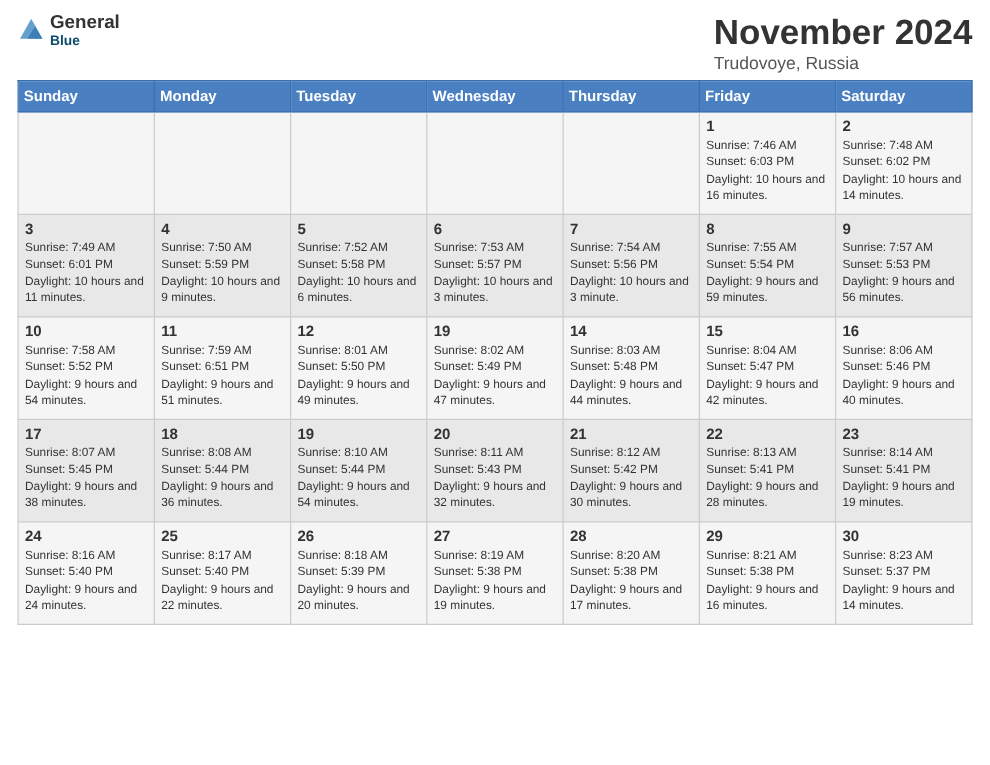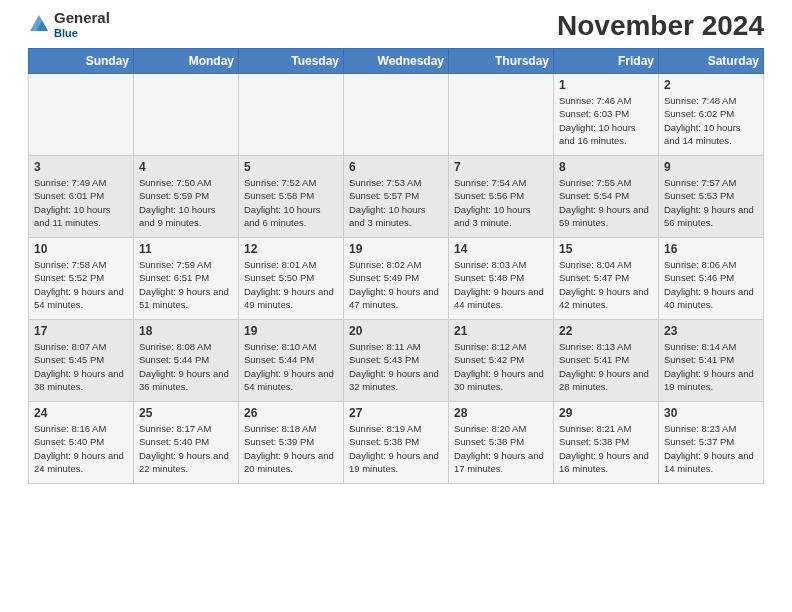--- a/index.html
+++ b/index.html
@@ -5,21 +5,21 @@
     * { margin: 0; padding: 0; box-sizing: border-box; }
     body {
       font-family: Arial, sans-serif;
       background: #fff;
       width: 792px;
       height: 612px;
       overflow: hidden;
     }
     .container {
       width: 792px;
-      padding: 10px 28px;
+      padding: 10px 14px;
     }
     .header-row {
       display: flex;
       justify-content: space-between;
       align-items: flex-start;
       margin-bottom: 6px;
     }
     .logo {
       display: flex;
       align-items: center;
@@ -56,21 +56,21 @@
       width: 100%;
       border-collapse: collapse;
       table-layout: fixed;
     }
     thead tr th {
       background-color: #4a7fc1;
       color: #fff;
       font-size: 12px;
       font-weight: bold;
       padding: 5px 4px;
-      text-align: right;
+      text-align: left;
       border: 1px solid #3a6faf;
     }
     tbody tr td {
       vertical-align: top;
       border: 1px solid #ccc;
       padding: 4px 5px;
       font-size: 9.5px;
       color: #333;
       height: 82px;
     }
@@ -103,20 +103,21 @@
         <polygon points="11,2 20,18 2,18" fill="#4a90c4" opacity="0.85"></polygon>
         <polygon points="14,8 20,18 8,18" fill="#2a6faf" opacity="0.7"></polygon>
       </svg>
       <div>
         <div class="logo-text-general">General</div>
         <div class="logo-text-blue">Blue</div>
       </div>
     </div>
     <div class="title-block">
       <div class="month-title">November 2024</div>
+      <div class="location">Trudovoye, Russia</div>
     </div>
   </div>
 
   <table>
     <thead>
       <tr>
         <th>Sunday</th>
         <th>Monday</th>
         <th>Tuesday</th>
         <th>Wednesday</th>

